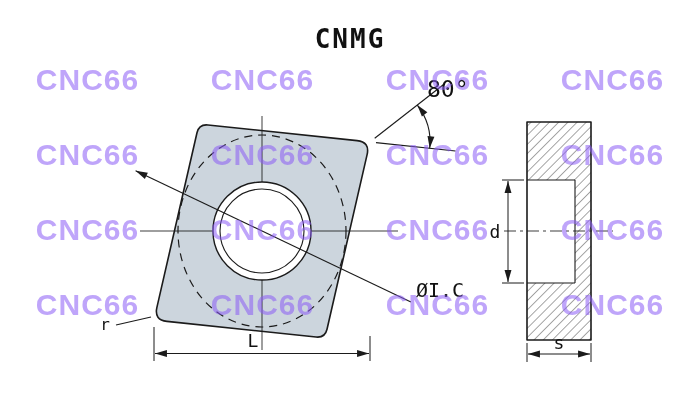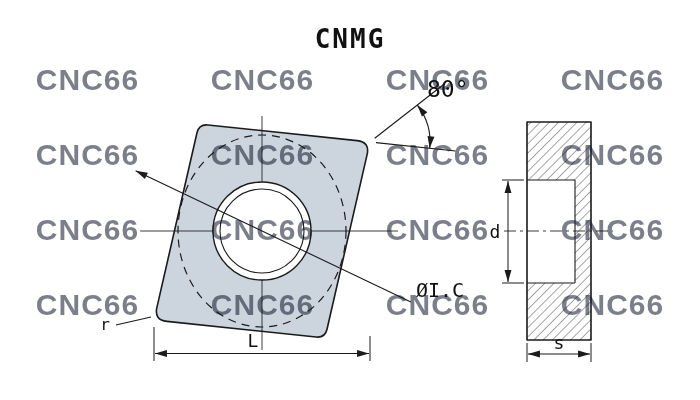--- a/index.html
+++ b/index.html
@@ -4,21 +4,21 @@
 <style>
   html,body{margin:0;padding:0;background:#fff;}
   .stage{position:relative;width:700px;height:400px;background:#ffffff;overflow:hidden;
          font-family:"DejaVu Sans Mono","Liberation Mono",monospace;}
   
   .wm-layer{position:absolute;left:0;top:0;width:700px;height:400px;
             padding-top:42px;box-sizing:border-box;
             display:flex;flex-wrap:wrap;align-content:flex-start;
             pointer-events:none;opacity:.55;z-index:3;}
   .wm-tile{width:175px;height:75px;display:flex;align-items:center;justify-content:center;
-           color:#0f172a;font-family:"Liberation Sans",sans-serif;
+           color:#8b5cf6;font-family:"Liberation Sans",sans-serif;
            font-weight:bold;font-size:30px;letter-spacing:1px;user-select:none;}
   svg.drawing{position:absolute;left:0;top:0;z-index:2;}
   .outline{stroke:#1b1b1b;stroke-width:1.6;stroke-linejoin:round;}
   .thin{stroke:#1b1b1b;stroke-width:.85;fill:none;}
   .dim{stroke:#1b1b1b;stroke-width:1;fill:none;}
   .anno{stroke:#1b1b1b;stroke-width:1.1;fill:none;}
   .dashed{stroke:#1b1b1b;stroke-width:1.2;fill:none;stroke-dasharray:8 6;}
   .cdash{stroke:#1b1b1b;stroke-width:.85;fill:none;stroke-dasharray:12 4 3 4;}
   .hole{fill:#ffffff;stroke:#1b1b1b;}
   text.lbl{fill:#111;font-family:"DejaVu Sans Mono","Liberation Mono",monospace;}

